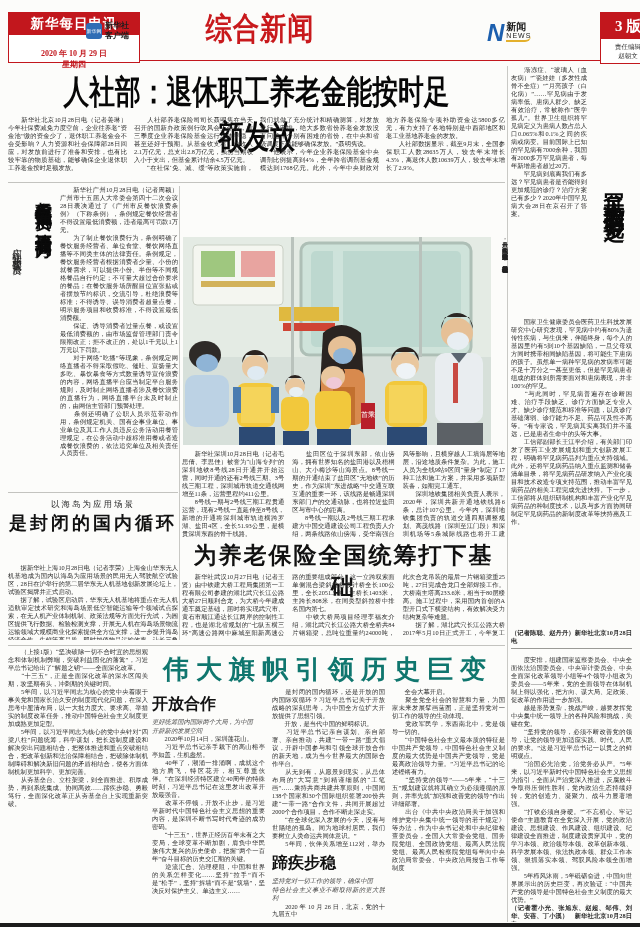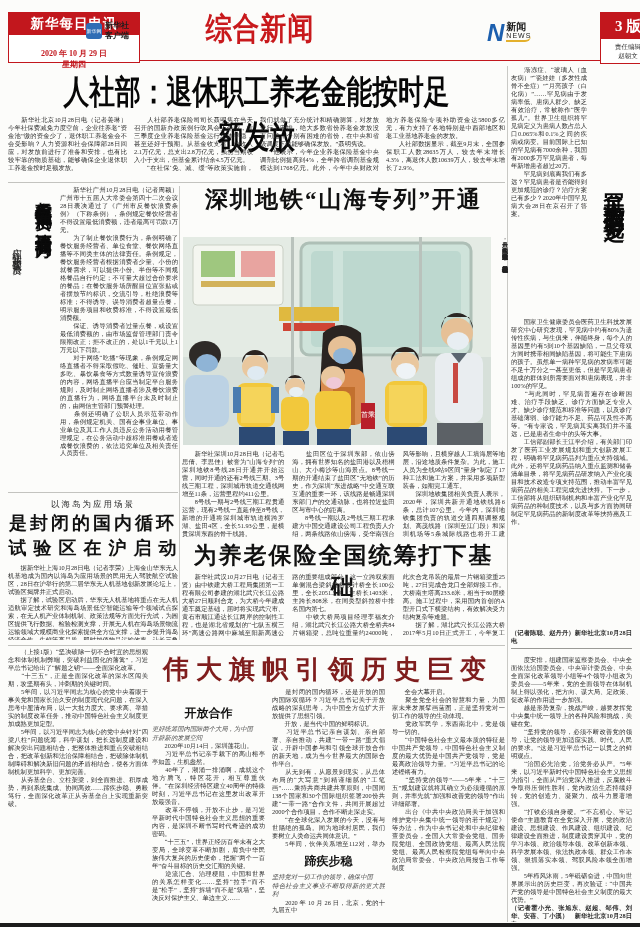--- a/index.html
+++ b/index.html
@@ -31,21 +31,21 @@
   .newsTxt i{font-size:7px;color:#1a1a1a;font-style:normal;letter-spacing:1px;display:block;border-bottom:2px solid #e4b02c;border-radius:0 0 6px 0;}
   .pagebox{left:578px;top:12px;width:54px;height:50px;border:1px solid #c2171d;background:#fff;margin-left:22px;}
   .pagered{height:26px;background:#c2171d;color:#fff;text-align:center;font-size:15px;font-weight:bold;line-height:26px;}
   .editor{font-size:6.5px;color:#333;text-align:center;line-height:9px;margin-top:3px;font-family:"Liberation Sans",sans-serif;}
   
   .h-pension{left:8px;top:70px;width:497px;text-align:center;font-family:"Liberation Sans","DejaVu Sans",sans-serif;
              font-weight:900;font-size:33px;color:#070707;transform:scaleX(.78);letter-spacing:0;}
   .h-serif{font-weight:bold;color:#111;text-align:center;}
   .kicker{letter-spacing:2px;color:#222;text-align:center;}
   .sub-ital{font-style:italic;color:#4a4a4a;font-size:6.3px;line-height:1.35;text-align:justify;white-space:pre-line;}
-  .subhead{font-family:"Liberation Sans",sans-serif;font-weight:bold;font-size:12px;text-align:center;color:#111;margin:17px 0 3px;}
+  .subhead{font-family:"Liberation Sans",sans-serif;font-weight:bold;font-size:16px;color:#111;margin:6px 0 3px;}
   .signoff{font-weight:bold;}
   
   .photoframe{left:183px;top:237px;width:308px;height:208px;overflow:hidden;background:#cfd8d2;}
   .photocap{left:494px;top:237px;width:14px;height:208px;font-size:6px;line-height:7px;color:#222;text-align:justify;}
   .photocap b{font-weight:bold;}
   .bottombar{position:absolute;left:0;top:923px;width:640px;height:4px;background:#1c1c1c;}
 </style>
 </head>
 <body>
 
@@ -98,25 +98,23 @@
   <div class="abs small" style="left:60px;top:186px;width:118px;height:302px;">　　新华社广州10月28日电（记者周颖）广州市十五届人大常委会第四十二次会议28日表决通过了《广州市反餐饮浪费条例》（下称条例），条例规定餐饮经营者不得设置最低消费额，违者最高可罚款1万元。
 　　为了制止餐饮浪费行为，条例明确了餐饮服务经营者、单位食堂、餐饮网络直播等不同类主体的法律责任。条例规定，餐饮服务经营者根据消费者少量、小份的就餐需求，可以提供小份、半份等不同规格餐品自行约定；不可量大超过合价要求的餐品；在餐饮服务场所醒目位置张贴或者摆放节约标识，交流引导，杜绝浪费等标准；不得诱导、误导消费者超量点餐，明示服务项目和收费标准，不得设置最低消费额。
 　　保证、诱导消费者过量点餐，或设置最低消费额的，由市场监督管理部门责令限期改正；拒不改正的，处以1千元以上1万元以下罚款。
 　　对于网络“吃播”等现象，条例规定网络直播者不得采取假吃、催吐、宣扬量大多吃、暴饮暴食等方式数量诱导宣传浪费的内容，网络直播平台应当制定平台服务规则，及时制止网络直播者涉及餐饮浪费的直播行为，网络直播平台未及时制止的，由网信主管部门预警处理。
 　　条例还明确了公职人员示范带动作用，条例规定机关、国有企事业单位、事业单位及其工作人员违反公务活动用餐管理规定，在公务活动中超标准用餐或者造成餐饮浪费的，依法追究单位及相关责任人员责任。</div>
 
   <div class="hline" style="left:8px;top:492px;width:170px;"></div>
 
   <div class="abs kicker" style="left:8px;top:499px;width:170px;font-size:8.5px;">以海岛为应用场景</div>
   <div class="abs h-serif" style="left:8px;top:511px;width:170px;font-size:18px;letter-spacing:3px;font-family:'Liberation Sans',sans-serif;">是封闭的国内循环</div>
-  <div class="abs h-serif" style="left:8px;top:536px;width:170px;font-size:18px;letter-spacing:1px;font-family:'Liberation Sans',sans-serif;">试 验 区 在 沪 启 动</div>
   <div class="abs small" style="left:8px;top:564px;width:170px;height:76px;">　　据新华社上海10月28日电（记者李荣）上海金山华东无人机基地成为国内以海岛为应用场景的民用无人驾驶航空试验区，28日在沪举行的第二届华东无人机基地创新发展论坛上，试验区揭牌并正式启动。
 　　据了解，试验区启动后，华东无人机基地将重点在无人机适航审定技术研究和海岛场景低空智能运输等个领域试点探索，在无人机产业体制机制、政策法规等方面先行先试，为园区提供飞行数据、检验检测支撑，开展无人机在海岛场景物流运输领域大规模商业化探索提供全方位支撑，进一步提升海岛经济合作、生鲜等高品质、即时加值物品运输效率，让长三角区域的海岛居民在几小时内收到来自内山湖以南的海鲜成为现实。</div>
 
-  <div class="abs h-serif" style="left:182px;top:184px;width:323px;font-size:23px;letter-spacing:2px;">深圳地铁“山海专列”开通</div>
 
   <div class="abs photoframe">
     <svg width="308" height="208" viewBox="0 0 308 208" xmlns="http://www.w3.org/2000/svg">
       <rect x="0" y="0" width="308" height="208" fill="#d7e0da"></rect>
       <rect x="0" y="0" width="308" height="120" fill="#e4ebe4"></rect>
       <rect x="118" y="6" width="170" height="112" rx="8" fill="#cfe3da" stroke="#aebfb6" stroke-width="3"></rect>
       <rect x="128" y="14" width="150" height="96" rx="5" fill="#bdd8cf"></rect>
       <rect x="150" y="14" width="10" height="96" fill="#d6e8e0" opacity="0.7"></rect>
       <rect x="10" y="8" width="90" height="60" rx="4" fill="#f4f6f0" stroke="#c9cfc4"></rect>
       <rect x="18" y="14" width="34" height="26" fill="#9fc77f"></rect>
@@ -205,21 +203,21 @@
   <div class="abs small signoff" style="left:511px;top:629px;width:121px;height:16px;">（记者陈聪、赵丹丹）新华社北京10月28日电</div>
 
   <div class="hline" style="left:511px;top:648px;width:121px;background:#9a9a96;"></div>
 
   <div class="abs small" style="left:8px;top:648px;width:140px;height:274px;">　　（上接1版）“坚决破除一切不合时宜的思想观念和体制机制弊端，突破利益固化的藩篱”，习近平总书记给出了“解题之钥”——全面深化改革。
 　　“十三五”，正是全面深化改革的深水区闯关期，攻坚期有头，冲刺期的关键时间。
 　　5年间，以习近平同志为核心的党中央着眼于事关党和国家长治久安的制度现代化问题，在深入思考中厘清布局，以一大批力度大、要求高、举措实的制度改革任务，推动中国特色社会主义制度更加成熟更加定型。
 　　5年间，以习近平同志为核心的党中央针对“四梁八柱”问题统筹，科学谋划，把长远制度建设和解决突出问题相结合，把整体推进和重点突破相结合，把改革创新和法治保障相结合，把破除体制机制障碍和解决新旧问题的矛盾相结合，使各方面体制机制更加科学、更加完善。
 　　从夯基垒台、立柱架梁，到全面推进、积厚成势，再到系统集成、协同高效……蹄疾步稳、勇毅笃行，全面深化改革正从夯基垒台上实现重新突破。</div>
 
-  <div class="abs" style="left:150px;top:652px;width:356px;text-align:center;font-family:'Liberation Sans',sans-serif;font-weight:900;font-size:26px;letter-spacing:7px;color:#7f1d1d;">伟大旗帜引领历史巨变</div>
+  <div class="abs" style="left:150px;top:652px;width:356px;text-align:center;font-family:'Liberation Sans',sans-serif;font-weight:900;font-size:26px;letter-spacing:7px;color:#0f766e;">伟大旗帜引领历史巨变</div>
 
   <div class="abs" style="left:152px;top:688px;width:113px;height:235px;overflow:hidden;">
     <div class="subhead">开放合作</div>
     <div class="sub-ital">更好统筹国内国际两个大局，为中国
 开辟新的发展空间</div>
     <div class="small" style="position:static;height:188px;">　　2020年10月14日，深圳莲花山。
 　　习近平总书记亲手栽下的高山榕亭亭如盖，生机盎然。
 　　40年了，潮涌一排涌啊，成就这个地方腾飞，特区花开，相互尊重伙伴。“在深圳经济特区建立40周年的特殊时刻，习近平总书记在这里发出改革开放最强音。
 　　改革不停顿，开放不止步，是习近平新时代中国特色社会主义思想的重要内容，是深圳不断书写时代奇迹的成功密码。
 　　“十三五”，世界正经历百年未有之大变局，全球变革不断加剧，肩负中华民族伟大复兴的历史使命，把握“两个一百年”奋斗目标的历史交汇期的关键。

